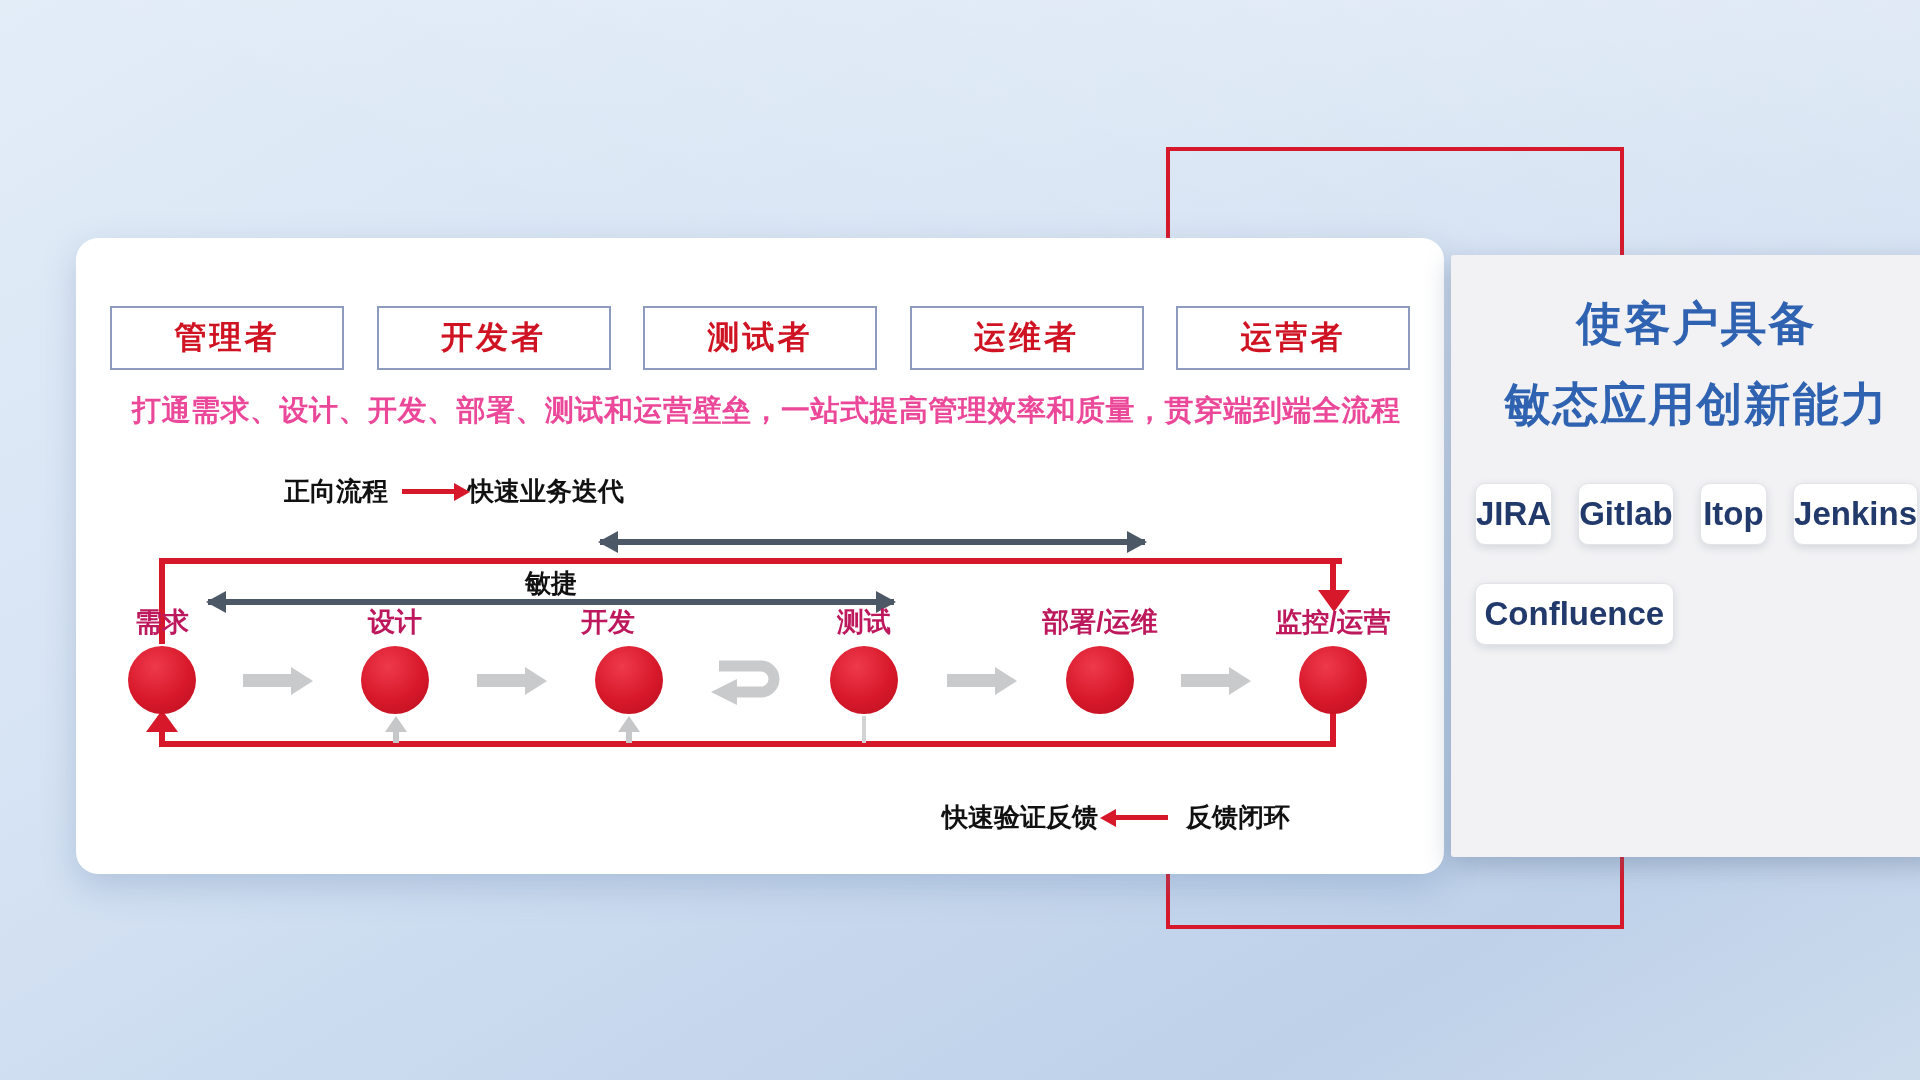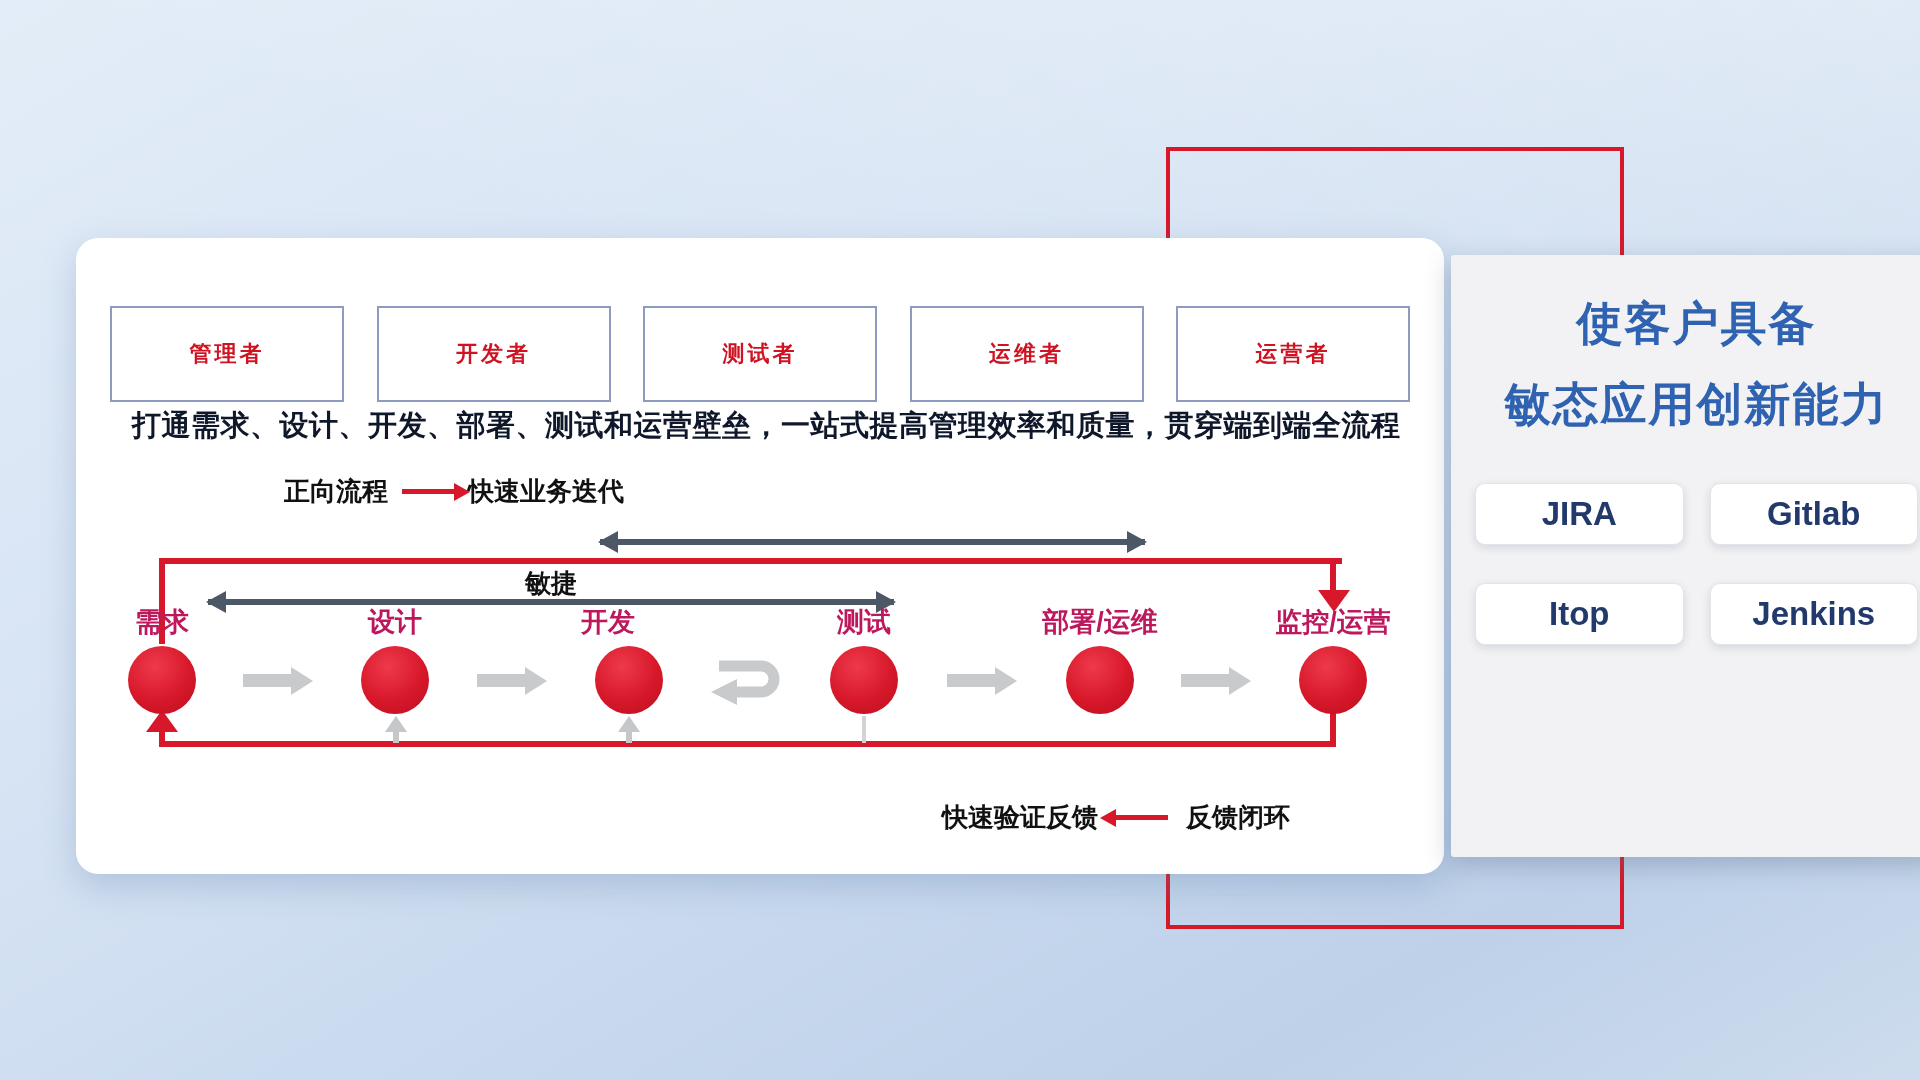--- a/index.html
+++ b/index.html
@@ -22,28 +22,28 @@
   
   .card {
     position: absolute; left: 76px; top: 238px; width: 1368px; height: 636px;
     background: #ffffff; border-radius: 22px; z-index: 2;
     box-shadow: 0 12px 34px rgba(96,126,168,.30);
   }
 
   .roles { position: absolute; left: 34px; right: 34px; top: 68px; height: 76px;
            display: flex; justify-content: space-between; }
   .role-box {
-    width: 234px; height: 96px; background: #fff; border: 2px solid #8d9bc0;
+    width: 234px; height: 64px; background: #fff; border: 2px solid #8d9bc0;
     display: flex; align-items: center; justify-content: center;
-    font-size: 22px; font-weight: bold; color: #cf1322; letter-spacing: 3px;
+    font-size: 32px; font-weight: bold; color: #cf1322; letter-spacing: 3px;
   }
 
   .subtitle {
-    position: absolute; left: 56px; top: 168px; width: 1300px;
-    font-size: 29px; font-weight: bold; color: #0f172a; letter-spacing: .5px;
+    position: absolute; left: 56px; top: 153px; width: 1300px;
+    font-size: 29px; font-weight: bold; color: #ec4899; letter-spacing: .5px;
   }
 
   .legend { display: flex; align-items: center; gap: 14px;
             font-size: 26px; font-weight: bold; color: #111; }
   .legend-forward { position: absolute; left: 208px; top: 236px; }
   .legend-feedback { position: absolute; left: 866px; top: 562px; gap: 18px; }
 
   .red-arrow-right { position: relative; width: 52px; height: 5px; background: #d7182a; }
   .red-arrow-right::after {
     content: ''; position: absolute; left: 100%; top: 50%; transform: translateY(-50%);
@@ -111,21 +111,21 @@
   .panel {
     position: absolute; left: 1451px; top: 255px; width: 491px; height: 602px;
     background: #f2f2f4; border-radius: 3px; z-index: 3;
     box-shadow: 0 8px 26px rgba(88,108,140,.38);
   }
   .panel-title { position: absolute; left: 0; width: 100%; text-align: center;
     color: #2f62b0; font-weight: bold; font-size: 46px; letter-spacing: 2px; }
   .panel-title.l1 { top: 38px; }
   .panel-title.l2 { top: 119px; }
   .tools { position: absolute; left: 24px; right: 24px; top: 228px;
-    display: grid; grid-template-columns: 1fr 1fr; column-gap: 26px; row-gap: 38px; }
+    display: grid; grid-template-columns: 1fr 1fr 1fr 1fr; column-gap: 26px; row-gap: 38px; }
   .tool {
     height: 62px; background: #ffffff; border-radius: 10px; border: 1px solid #e3e4e8;
     box-shadow: 0 3px 8px rgba(40,60,100,.15);
     display: flex; align-items: center; justify-content: center;
     font-size: 33px; font-weight: bold; color: #22396b;
   }
   .tool.wide { grid-column: 1 / 3; }
 </style>
 </head>
 <body>
@@ -215,16 +215,17 @@
   </div>
 
   <div class="panel">
     <div class="panel-title l1">使客户具备</div>
     <div class="panel-title l2">敏态应用创新能力</div>
     <div class="tools">
       <div class="tool">JIRA</div>
       <div class="tool">Gitlab</div>
       <div class="tool">Itop</div>
       <div class="tool">Jenkins</div>
+      <div class="tool wide">Confluence</div>
     </div>
   </div>
 
 </div>
 
 </body></html>

